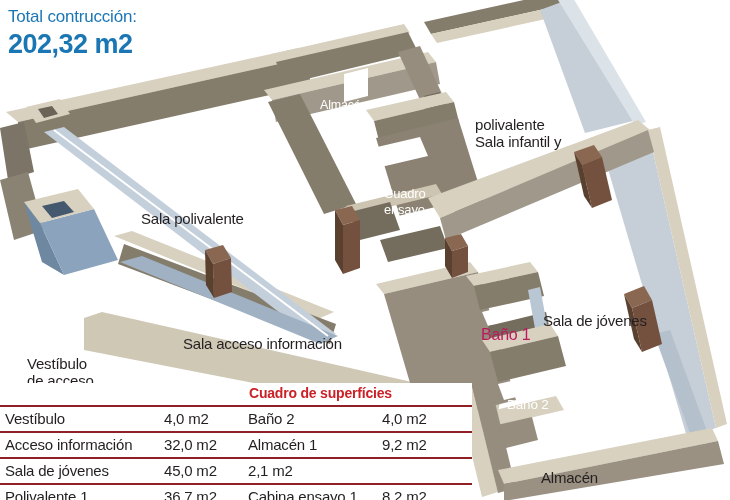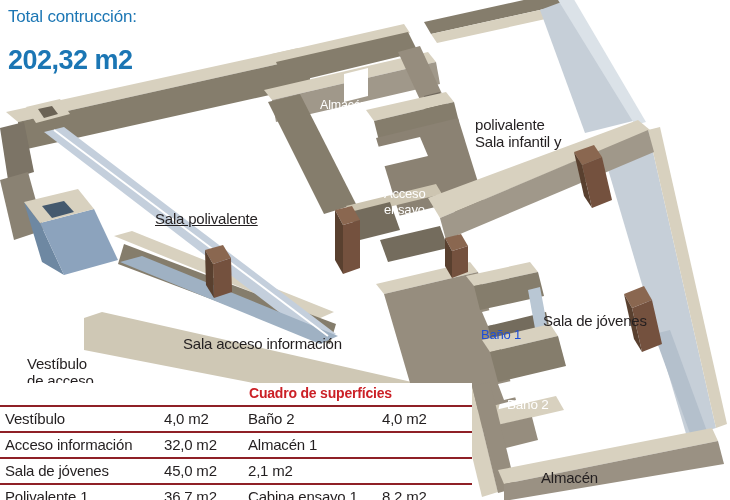--- a/index.html
+++ b/index.html
@@ -4,30 +4,30 @@
 <style>
   html,body{margin:0;padding:0;background:#fff;}
   .canvas{
     position:relative;width:730px;height:500px;overflow:hidden;background:#ffffff;
     font-family:"Liberation Sans", sans-serif;color:#231f20;
   }
   svg.plan{position:absolute;left:0;top:0;z-index:1;}
   
   .header{position:absolute;left:8px;top:7px;z-index:5;color:#1b76b4;}
   .header .sub{font-size:17px;letter-spacing:-0.2px;}
-  .header .total{font-size:27px;font-weight:bold;letter-spacing:-0.5px;margin-top:18px;}
+  .header .total{font-size:27px;font-weight:bold;letter-spacing:-0.5px;margin-top:2px;}
   
   .rlabel{position:absolute;z-index:4;font-size:15px;line-height:16.5px;letter-spacing:-0.2px;white-space:nowrap;margin-top:40px;}
   .lbl-almacen-top  {left:320px;top:57px;font-size:12.5px;color:#fff;}
   .lbl-sala-infantil{left:475px;top:76px;line-height:17px;}
-  .lbl-sala-poli    {left:155px;top:171px;text-decoration:underline;}
+  .lbl-sala-poli    {left:141px;top:171px;}
   .lbl-cabinas      {left:384px;top:146px;font-size:13px;line-height:15.5px;color:#fff;}
   .lbl-sala-acceso  {left:183px;top:296px;}
   .lbl-vestibulo    {left:27px;top:316px;}
-  .lbl-bano1        {left:481px;top:287px;font-size:13px;color:#1d4ed8;}
+  .lbl-bano1        {left:481px;top:287px;font-size:16px;color:#be185d;}
   .lbl-jovenes      {left:543px;top:273px;}
   .lbl-bano2        {left:507px;top:357px;font-size:13.5px;color:#fff;}
   .lbl-almacen-bot  {left:541px;top:430px;}
   
   .sheet{position:absolute;left:0;top:383px;width:472px;z-index:6;background:#ffffff;}
   .sheet .stitle{
     margin-left:249px;font-size:14px;font-weight:bold;color:#cb2026;
     line-height:20px;height:22px;letter-spacing:-0.2px;white-space:nowrap;
   }
   .srow{
@@ -169,21 +169,21 @@
     <div class="total">202,32 m2</div>
   </div>
 
   <div class="rlabel lbl-almacen-top">Almacén</div>
   <div class="rlabel lbl-sala-infantil">
     <div>polivalente</div>
     <div>Sala infantil y</div>
   </div>
   <div class="rlabel lbl-sala-poli">Sala polivalente</div>
   <div class="rlabel lbl-cabinas">
-    <div>Acceso</div>
+    <div>Cuadro</div>
     <div>ensayo</div>
   </div>
   <div class="rlabel lbl-sala-acceso">Sala acceso información</div>
   <div class="rlabel lbl-vestibulo">
     <div>Vestíbulo</div>
     <div>de acceso</div>
   </div>
   <div class="rlabel lbl-bano1">Baño 1</div>
   <div class="rlabel lbl-jovenes">Sala de jóvenes</div>
   <div class="rlabel lbl-bano2">Baño 2</div>
@@ -197,20 +197,21 @@
       <span class="v">4,0 m2</span>
       <span></span>
       <span class="n2">Baño 2</span>
       <span class="v">4,0 m2</span>
     </div>
     <div class="srow">
       <span class="n1">Acceso información</span>
       <span class="v">32,0 m2</span>
       <span></span>
       <span class="n2">Almacén 1</span>
+      <span class="v">9,2 m2</span>
     </div>
     <div class="srow">
       <span class="n1">Sala de jóvenes</span>
       <span class="v">45,0 m2</span>
       <span></span>
       <span class="v">2,1 m2</span>
     </div>
     <div class="srow">
       <span class="n1">Polivalente 1</span>
       <span class="v">36,7 m2</span>

